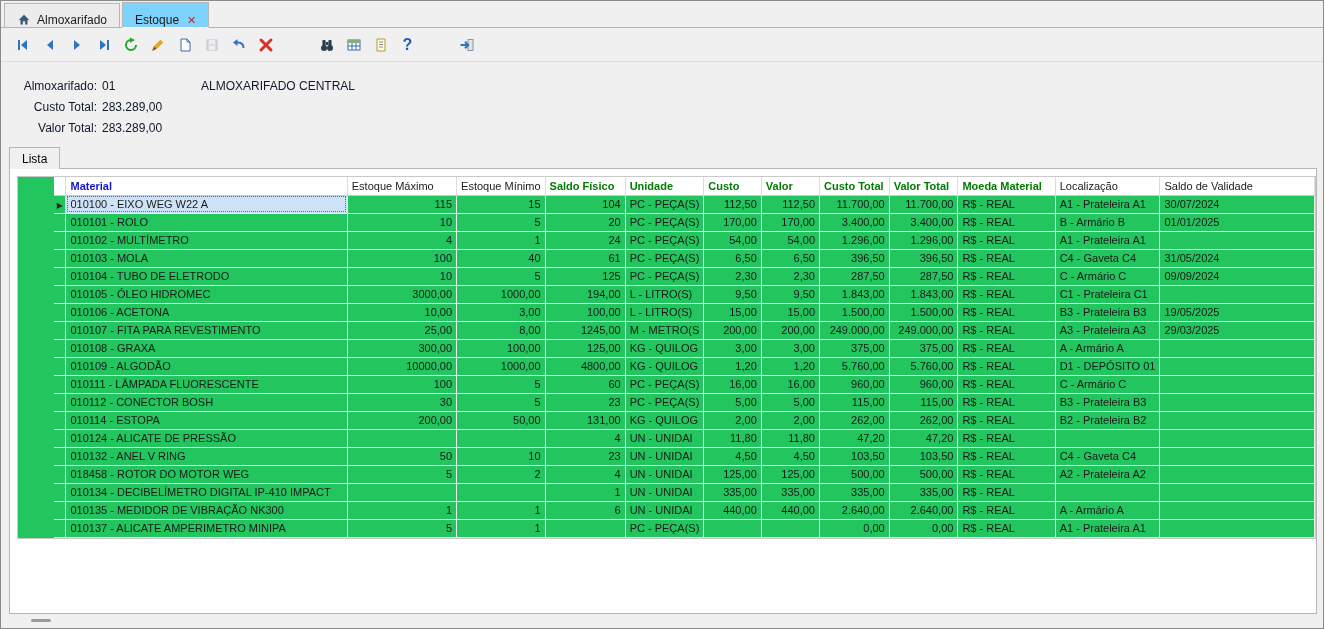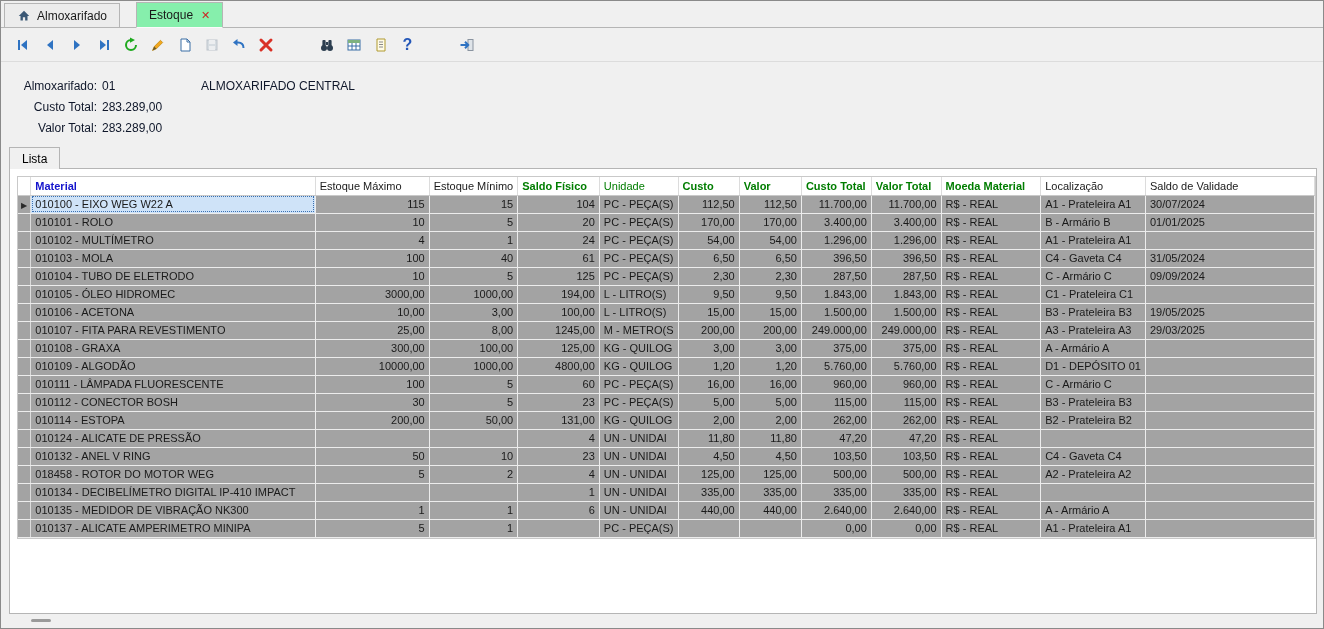--- a/index.html
+++ b/index.html
@@ -9,25 +9,25 @@
     position:relative; width:1324px; height:629px;
     background:#f0f0f0; border:1px solid #8a8a8a; overflow:hidden;
   }
 
   
   .tabbar {
     height:27px; background:#f0f0f0; border-bottom:1px solid #b5b5b5;
     display:flex; align-items:flex-end; padding-left:3px;
   }
   .doc-tab {
-    display:flex; align-items:center; gap:6px; height:24px; padding:0 12px;
+    display:flex; align-items:flex-end; gap:6px; height:24px; padding:0 12px;
     font-size:12px; color:#1a1a1a; border:1px solid #b5b5b5; border-bottom:none;
-    background:#ececec; margin-right:16px; cursor:default; white-space:nowrap;
-  }
-  .doc-tab.active { background:#86efac; height:26px; margin-bottom:-1px; border-bottom:1px solid #fafafa; }
+    background:#ececec; margin-right:2px; cursor:default; white-space:nowrap;
+  }
+  .doc-tab.active { background:#7dd3fc; height:26px; margin-bottom:-1px; border-bottom:1px solid #fafafa; }
   .tab-close { color:#cc2222; font-weight:bold; font-size:11px; margin-left:2px; }
 
   
   .toolbar {
     height:34px; display:flex; align-items:center; padding-left:8px;
     background:#f0f0f0; border-bottom:1px solid #dcdcdc;
   }
   .tbtn {
     width:27px; height:27px; display:flex; align-items:center; justify-content:center;
     border:1px solid transparent; border-radius:2px;
@@ -47,21 +47,21 @@
   
   .lista-tab {
     position:absolute; left:8px; top:146px; height:22px; min-width:48px; padding:0 12px;
     background:#f0f0f0; border:1px solid #b5b5b5; border-bottom:none;
     display:flex; align-items:center; justify-content:center; font-size:12px; z-index:3;
   }
   .panel {
     position:absolute; left:8px; top:167px; width:1308px; height:446px;
     background:#ffffff; border:1px solid #b5b5b5; padding:7px 0 0 7px; z-index:2;
   }
-  .grid-wrap { display:inline-block; border:1px solid #c9c9c9; background:#a3a3a3; }
+  .grid-wrap { display:inline-block; border:1px solid #c9c9c9; background:#22c55e;padding-left:36px; }
   table.grid { border-collapse:collapse; table-layout:fixed; font-size:11px; color:#1a1a1a; }
   table.grid th, table.grid td {
     height:18px; padding:0 4px; overflow:hidden; white-space:nowrap;
     border-right:1px solid #ececec; border-bottom:1px solid #ececec;
   }
   table.grid thead th {
     background:#ffffff; text-align:left; font-size:11px;
     border-right:1px solid #dcdcdc; border-bottom:1px solid #c9c9c9;
   }
   table.grid td.right { text-align:right; }
@@ -253,21 +253,21 @@
             <col style="width:100px">
             <col style="width:172px">
           </colgroup>
           <thead>
             <tr>
               <th class="ind"></th>
               <th style="color:#1414cc;font-weight:bold">Material</th>
               <th style="color:#1a1a1a;font-weight:normal">Estoque Máximo</th>
               <th style="color:#1a1a1a;font-weight:normal">Estoque Mínimo</th>
               <th style="color:#007d00;font-weight:bold">Saldo Físico</th>
-              <th style="color:#007d00;font-weight:normal">Unidade</th>
+              <th style="color:#007d00;font-weight:bold">Unidade</th>
               <th style="color:#007d00;font-weight:bold">Custo</th>
               <th style="color:#007d00;font-weight:bold">Valor</th>
               <th style="color:#007d00;font-weight:bold">Custo Total</th>
               <th style="color:#007d00;font-weight:bold">Valor Total</th>
               <th style="color:#007d00;font-weight:bold">Moeda Material</th>
               <th style="color:#1a1a1a;font-weight:normal">Localização</th>
               <th style="color:#1a1a1a;font-weight:normal">Saldo de Validade</th>
             </tr>
           </thead>
           <tbody>

